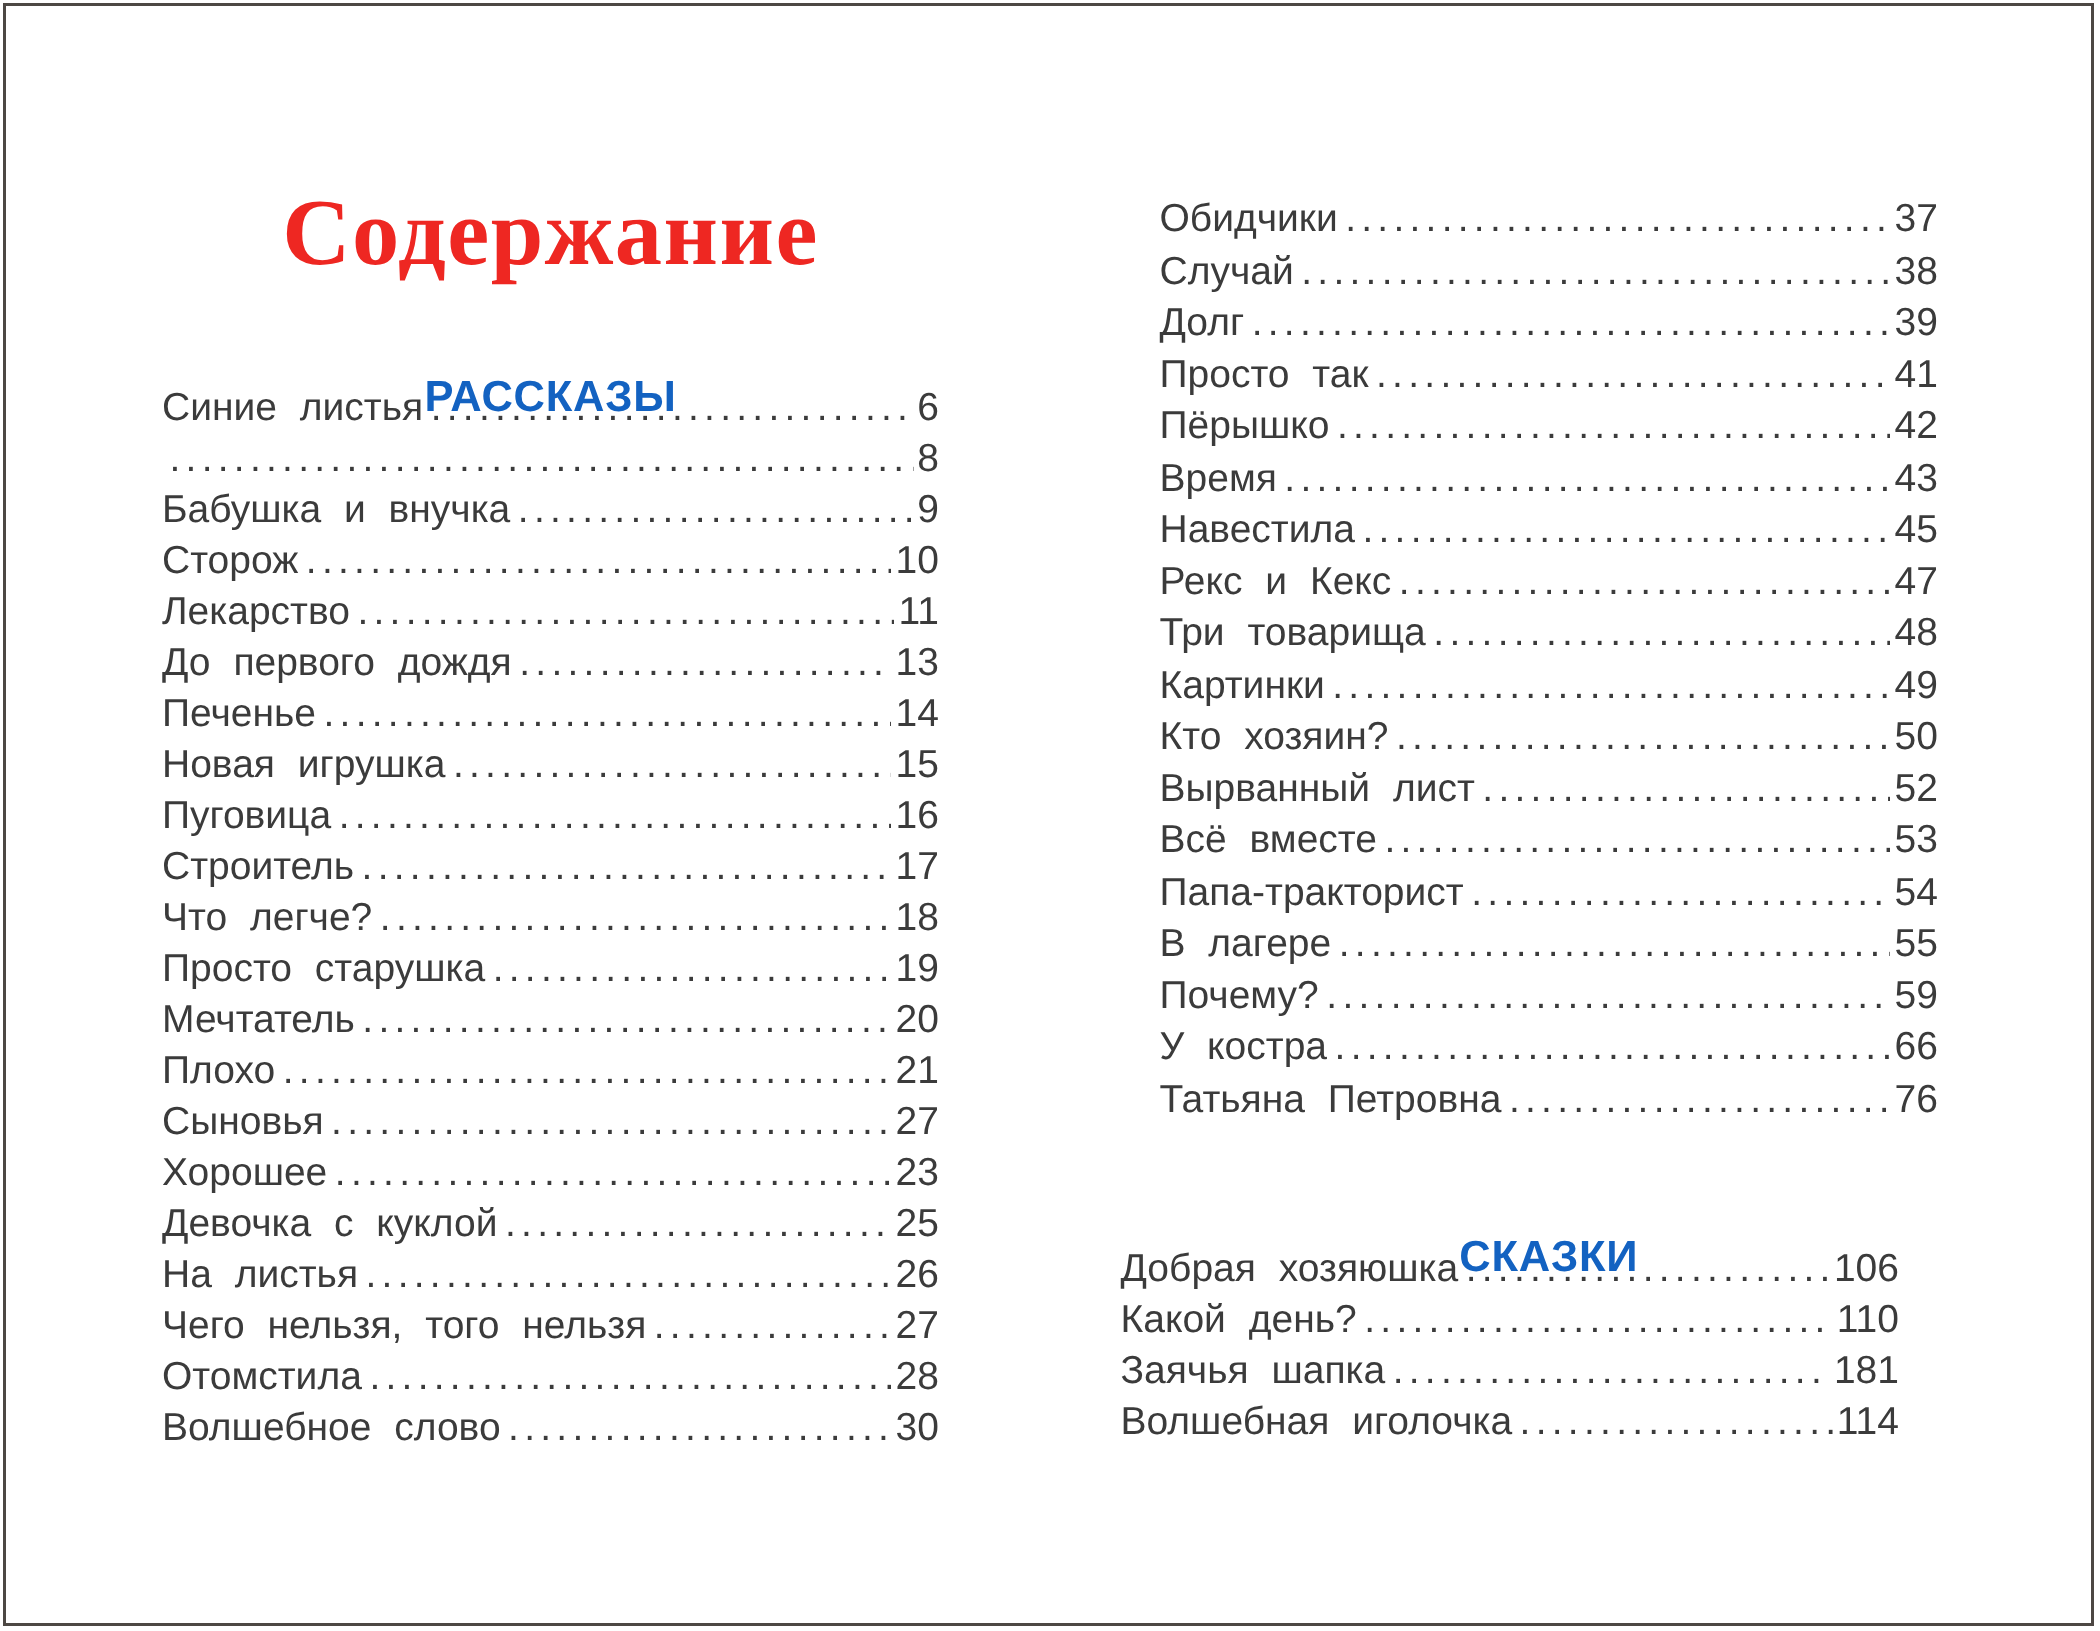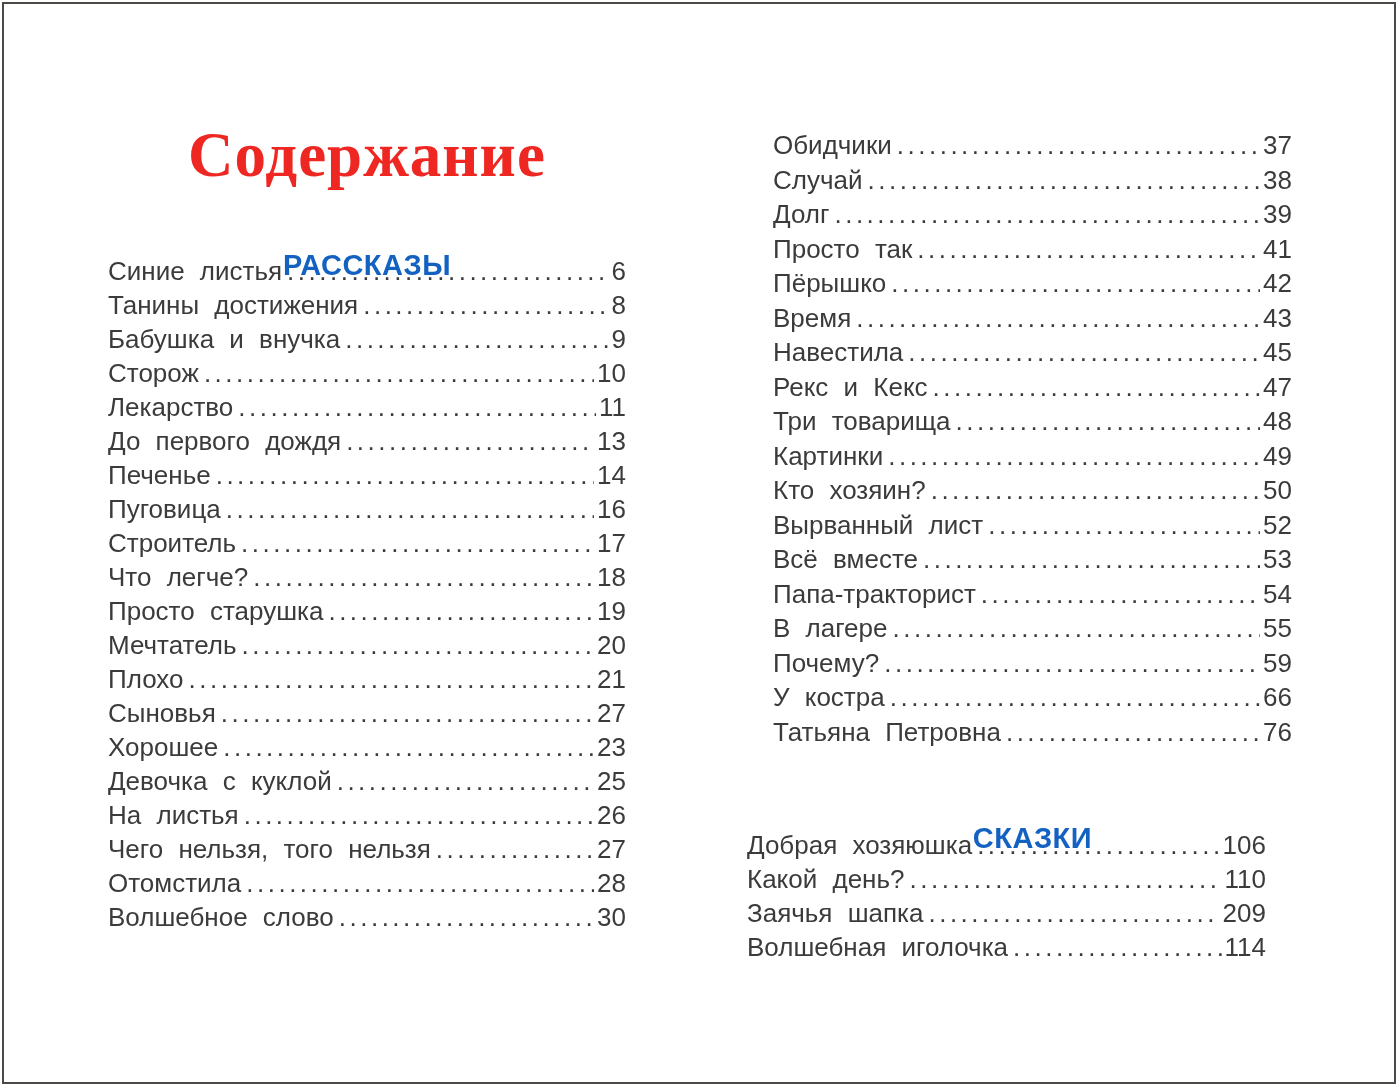--- a/index.html
+++ b/index.html
@@ -79,21 +79,20 @@
   <div class="heading h-left">РАССКАЗЫ</div>
 
   <div class="entries" id="entries-left">
   <div class="entry">
     <span class="t">Синие листья</span>
     <span class="leader"></span>
     <span class="p">6</span>
   </div>
 
   <div class="entry">
-    <span class="t">Танины достижения</span>
     <span class="leader"></span>
     <span class="p">8</span>
   </div>
 
   <div class="entry">
     <span class="t">Бабушка и внучка</span>
     <span class="leader"></span>
     <span class="p">9</span>
   </div>
 
@@ -114,20 +113,25 @@
     <span class="leader"></span>
     <span class="p">13</span>
   </div>
 
   <div class="entry">
     <span class="t">Печенье</span>
     <span class="leader"></span>
     <span class="p">14</span>
   </div>
 
+  <div class="entry">
+    <span class="t">Новая игрушка</span>
+    <span class="leader"></span>
+    <span class="p">15</span>
+  </div>
 
   <div class="entry">
     <span class="t">Пуговица</span>
     <span class="leader"></span>
     <span class="p">16</span>
   </div>
 
   <div class="entry">
     <span class="t">Строитель</span>
     <span class="leader"></span>
@@ -322,21 +326,21 @@
 
   <div class="entry">
     <span class="t">Какой день?</span>
     <span class="leader"></span>
     <span class="p">110</span>
   </div>
 
   <div class="entry">
     <span class="t">Заячья шапка</span>
     <span class="leader"></span>
-    <span class="p">209</span>
+    <span class="p">181</span>
   </div>
 
   <div class="entry">
     <span class="t">Волшебная иголочка</span>
     <span class="leader"></span>
     <span class="p">114</span>
   </div>
 </div>
 </div>
 

